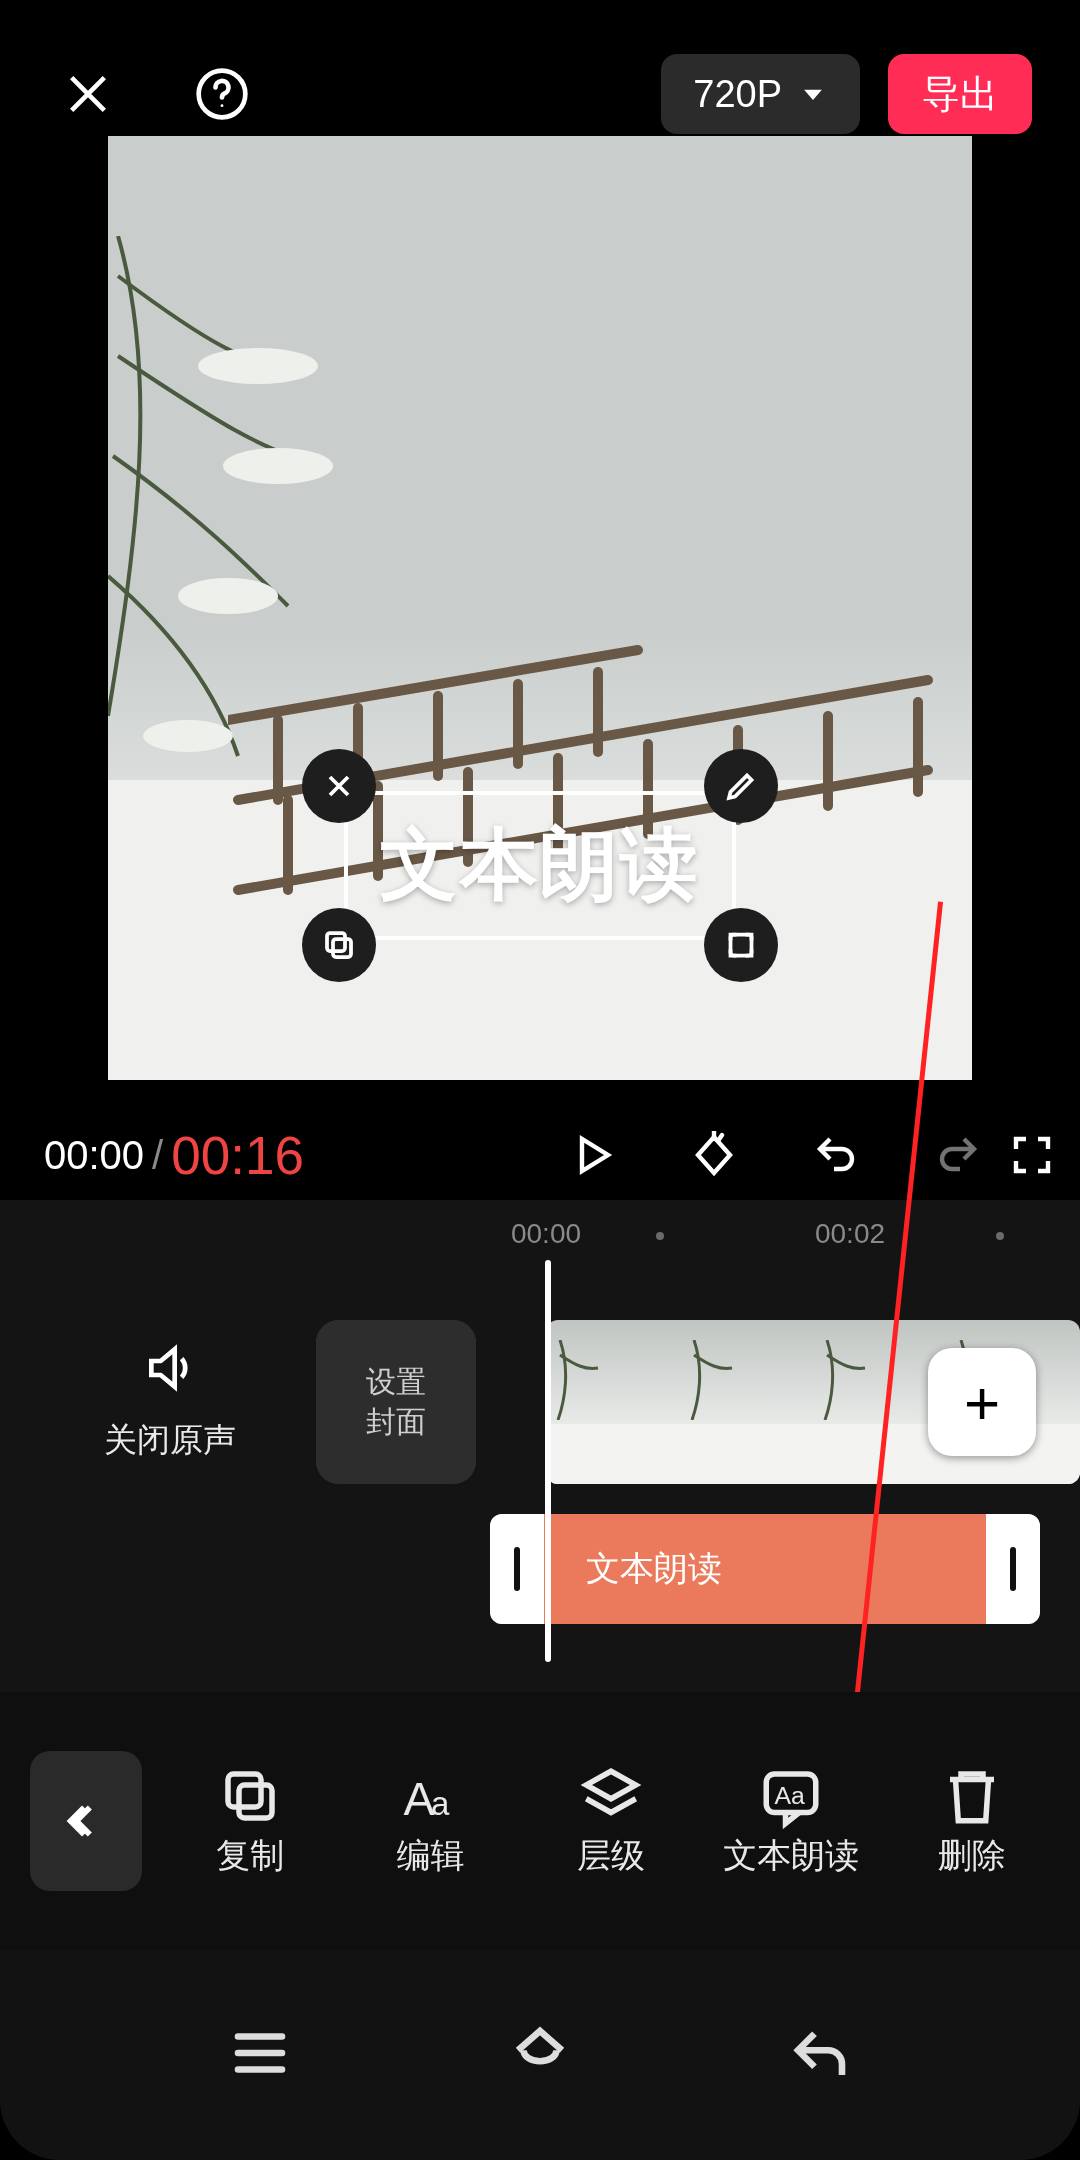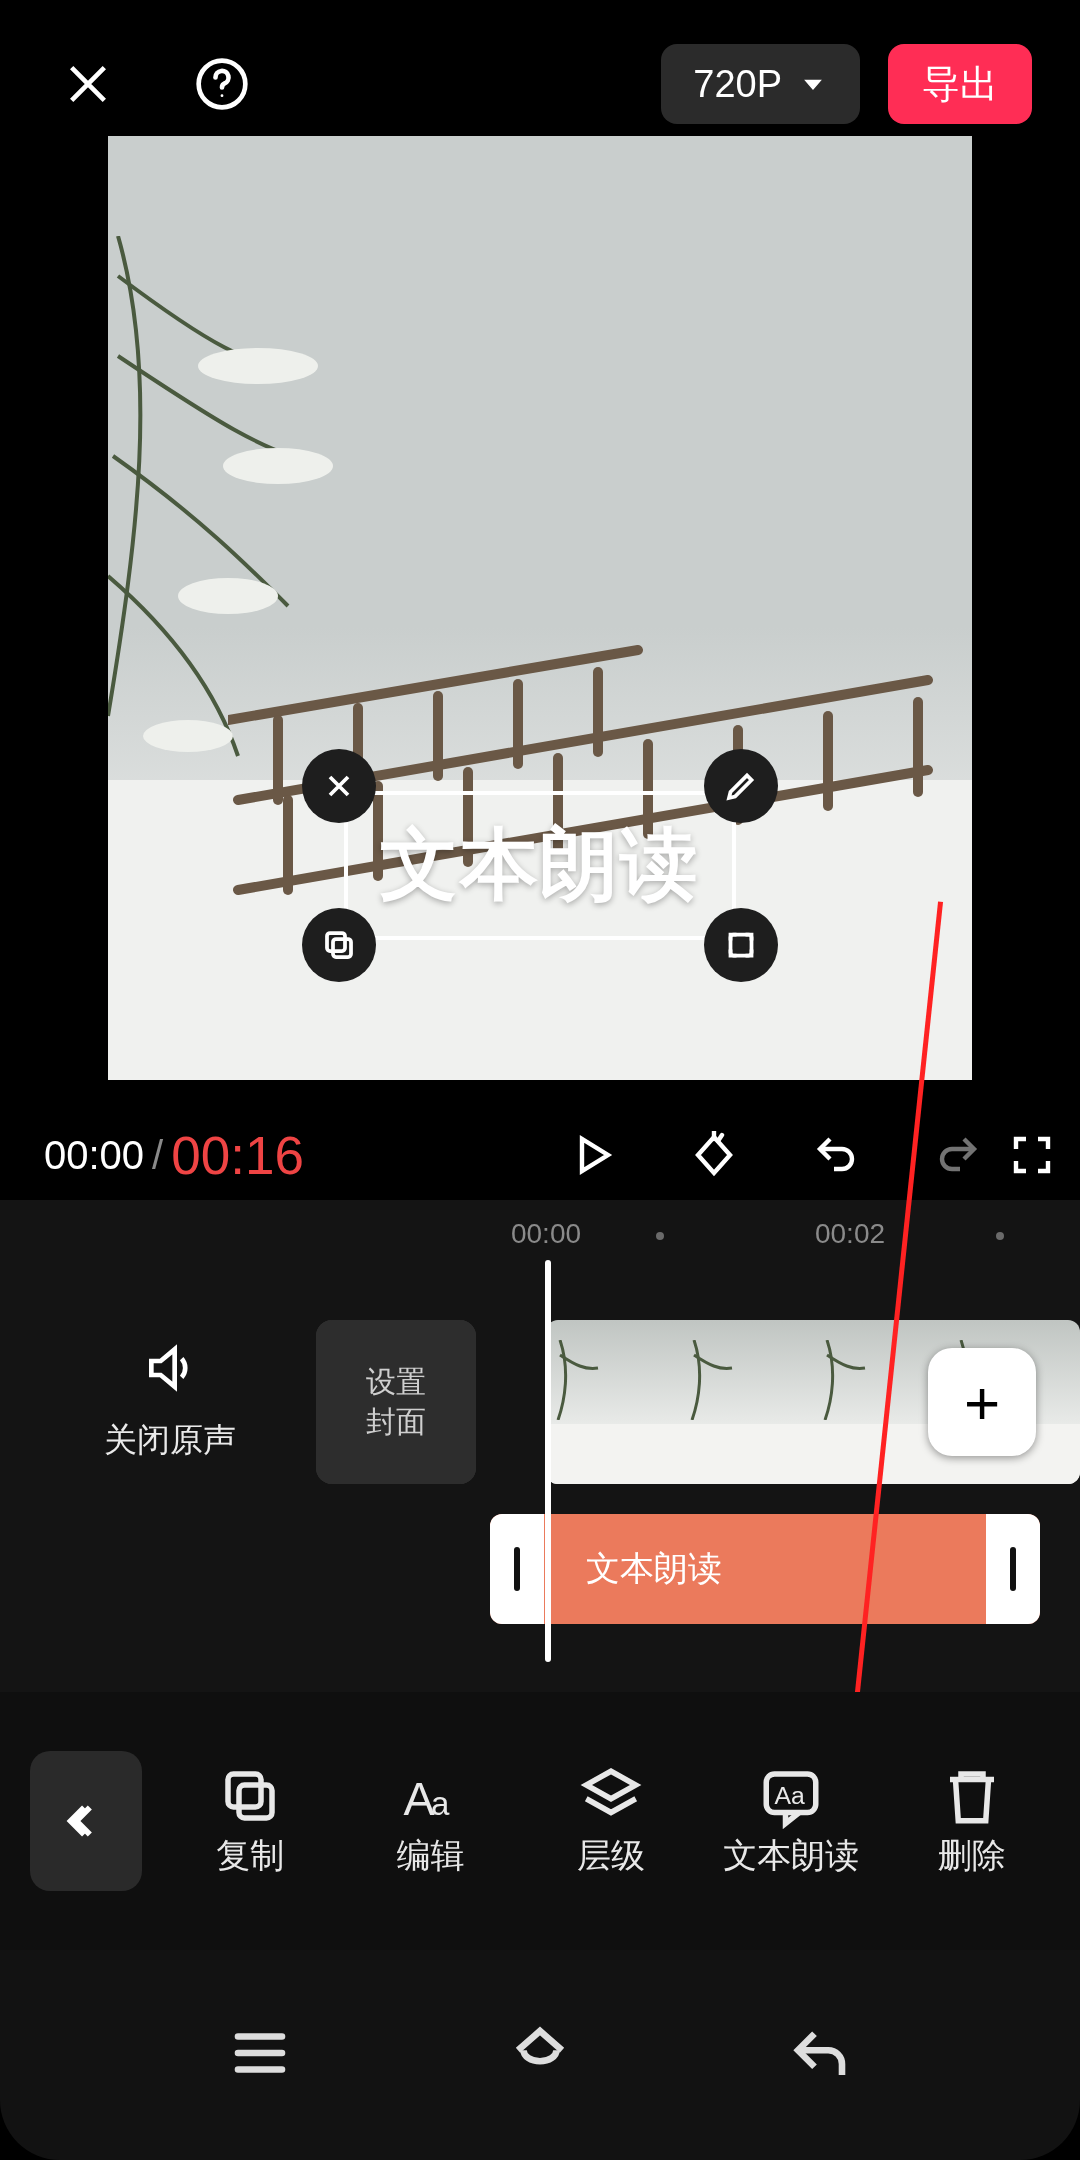--- a/index.html
+++ b/index.html
@@ -12,21 +12,21 @@
   
   .frame {
     width: 1080px; height: 2160px;
     background: #000;
     border-radius: 60px;
     position: relative; overflow: hidden;
   }
   
   .topbar {
     position: absolute; top: 44px; left: 0; right: 0; height: 100px;
-    display: flex; align-items: flex-start; padding: 0 48px;
+    display: flex; align-items: center; padding: 0 48px;
   }
   .icon-btn {
     width: 80px; height: 80px; display: flex; align-items: center; justify-content: center;
     color: #fff; cursor: pointer;
   }
   .icon-btn svg { width: 56px; height: 56px; stroke: #fff; stroke-width: 2; fill: none; }
   .help-btn { margin-left: 54px; }
   .spacer { flex: 1; }
   .res-pill {
     height: 80px; padding: 0 32px; border-radius: 16px;
@@ -98,21 +98,21 @@
   .ruler { position: absolute; left: 0; right: 0; top: 18px; height: 44px; }
   .ruler-lab { position: absolute; top: 0; font-size: 28px; color: #8a8a8a; transform: translateX(-50%); }
   .ruler-tick { position: absolute; top: 14px; width: 8px; height: 8px; border-radius: 50%; background: #6a6a6a; transform: translateX(-50%); }
   .mute-col {
     position: absolute; left: 0; top: 140px; width: 300px; text-align: center; padding-left: 40px;
   }
   .mute-col svg { width: 56px; height: 56px; stroke:#fff; stroke-width:2; fill:none; }
   .mute-col .lab { margin-top: 18px; font-size: 33px; color: #eaeaea; }
   .cover-card {
     position: absolute; left: 316px; top: 120px; width: 160px; height: 164px;
-    background: #3d3d3d; border-radius: 16px;
+    background: #3d3d3d; border-radius: 23px;
     display:flex; flex-direction:column; align-items:center; justify-content:center;
     font-size: 30px; color: #cfcfcf; line-height: 1.35; cursor:pointer;
     overflow:hidden;
   }
   .cover-overlay{ position:absolute; inset:0; background:rgba(40,40,40,.75); display:flex; align-items:center; justify-content:center; }
   .clip-strip {
     position: absolute; left: 546px; top: 120px; right: 0; height: 164px;
     display:flex; border-radius: 12px; overflow:hidden; cursor:pointer;
   }
   .thumb { flex:1; background: linear-gradient(#c0c5c2 0%, #e6e8e6 60%, #fff 100%); position:relative; }

